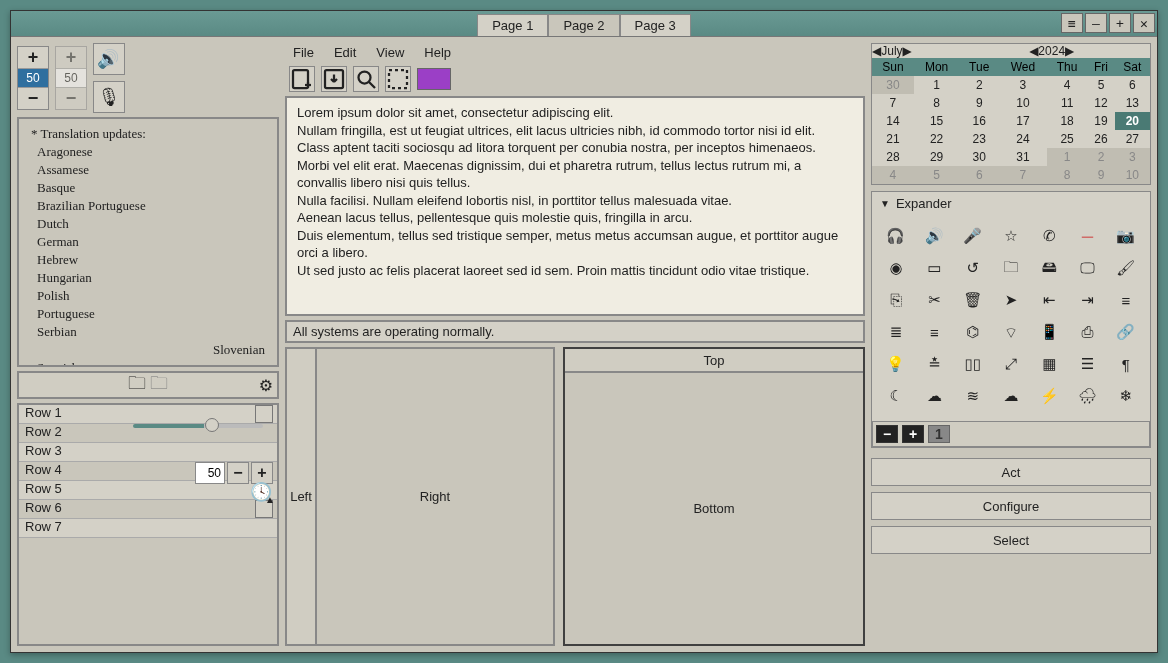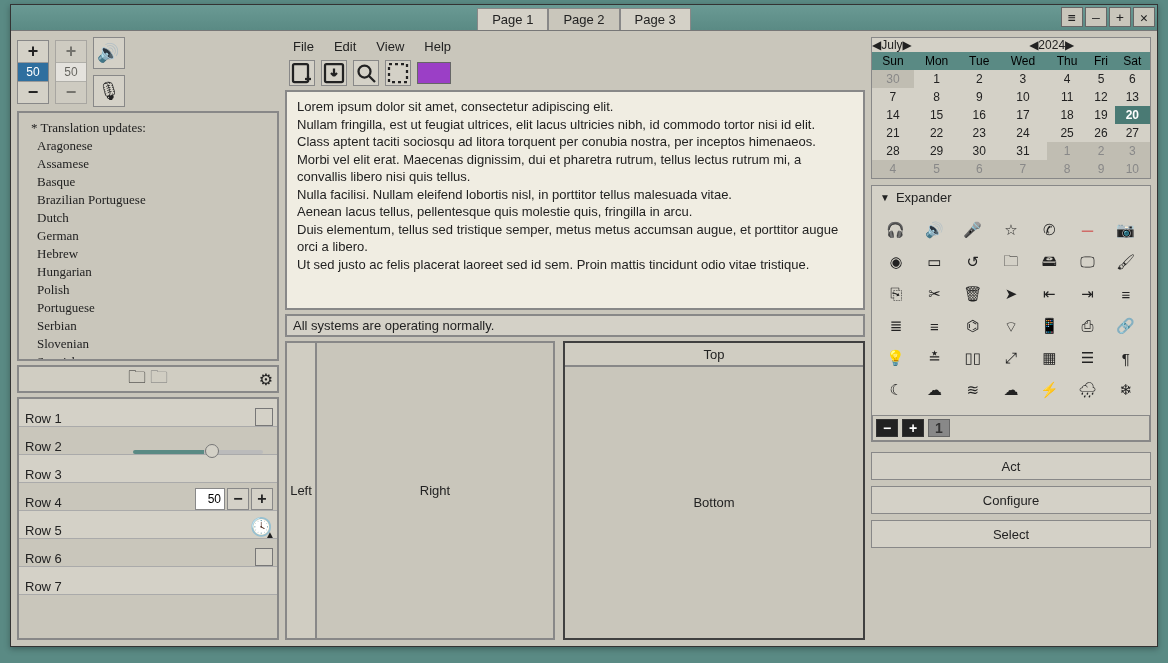--- a/index.html
+++ b/index.html
@@ -8,21 +8,21 @@
     font-family: "Segoe UI", "Liberation Sans", sans-serif;
     font-size: 13px;
     color: #222;
     background: #5a8a84;
     width: 1168px;
     height: 663px;
     overflow: hidden;
   }
   .window {
     position: absolute;
-    left: 10px; top: 4px;
+    left: 10px; top: 10px;
     width: 1148px; height: 643px;
     background: #c9c6bb;
     border: 1px solid #333;
     box-shadow: 0 2px 6px rgba(0,0,0,0.3);
     display: flex;
     flex-direction: column;
   }
   .titlebar {
     height: 26px;
     background: linear-gradient(#6a9a94, #5a8a84);
@@ -107,21 +107,21 @@
   }
   .toolrow .mid { position:absolute; left:50%; transform:translateX(-50%); display:flex; gap:4px; font-size:18px;}
   .toolrow .right { position:absolute; right:4px; font-size:16px;}
 
   .gridrows {
     border:2px solid #888;
     background:#c9c6bb;
     flex:1;
     overflow:auto;
   }
-  .grow { height:28px; display:flex; align-items:flex-end; border-bottom:1px solid #aaa;gap:24px; }
+  .grow { height:19px; display:flex; align-items:flex-start; border-bottom:1px solid #aaa;gap:24px; }
   .grow:nth-child(odd){ background:#d4d1c7; }
   .grow:nth-child(even){ background:#c9c6bb; }
   .grow .lbl { width:80px; padding-left:6px; }
   .grow .ctl { flex:1; display:flex; align-items:center; justify-content:flex-end; padding-right:4px; gap:2px;}
   .checkbox { width:18px; height:18px; border:1px solid #777; background:#d4d1c7; }
   .slider-track { flex:1; height:4px; background:linear-gradient(to right,#5a8a84 55%, #bbb 55%); border-radius:2px; margin:0 10px; position:relative;}
   .slider-thumb { position:absolute; left:55%; top:-6px; width:14px; height:14px; border-radius:50%; background:#d4d1c7; border:1px solid #777;}
   .numinput { width:30px; height:22px; border:1px solid #888; background:#fff; text-align:right; padding-right:3px; font-size:12px;}
   .stepbtn { width:22px; height:22px; border:1px solid #888; background:#d4d1c7; display:flex;align-items:center;justify-content:center; font-size:16px; font-weight:bold;}
   .clockicon { font-size:18px; position:relative;}
@@ -272,21 +272,21 @@
         <div style="padding-left:6px;">Assamese</div>
         <div style="padding-left:6px;">Basque</div>
         <div style="padding-left:6px;">Brazilian Portuguese</div>
         <div style="padding-left:6px;">Dutch</div>
         <div style="padding-left:6px;">German</div>
         <div style="padding-left:6px;">Hebrew</div>
         <div style="padding-left:6px;">Hungarian</div>
         <div style="padding-left:6px;">Polish</div>
         <div style="padding-left:6px;">Portuguese</div>
         <div style="padding-left:6px;">Serbian</div>
-        <div style="padding-left:6px;">Slovenian</div>
+        <div style="padding-left:6px;text-align:right;">Slovenian</div>
         <div style="padding-left:6px;">Spanish</div>
         <div style="padding-left:6px;">Uyghur</div>
       </div>
 
       <div class="toolrow">
         <div class="mid">
           <span style="color:#222;">🗀</span>
           <span style="color:#777;">🗀</span>
         </div>
         <div class="right">⚙</div>

